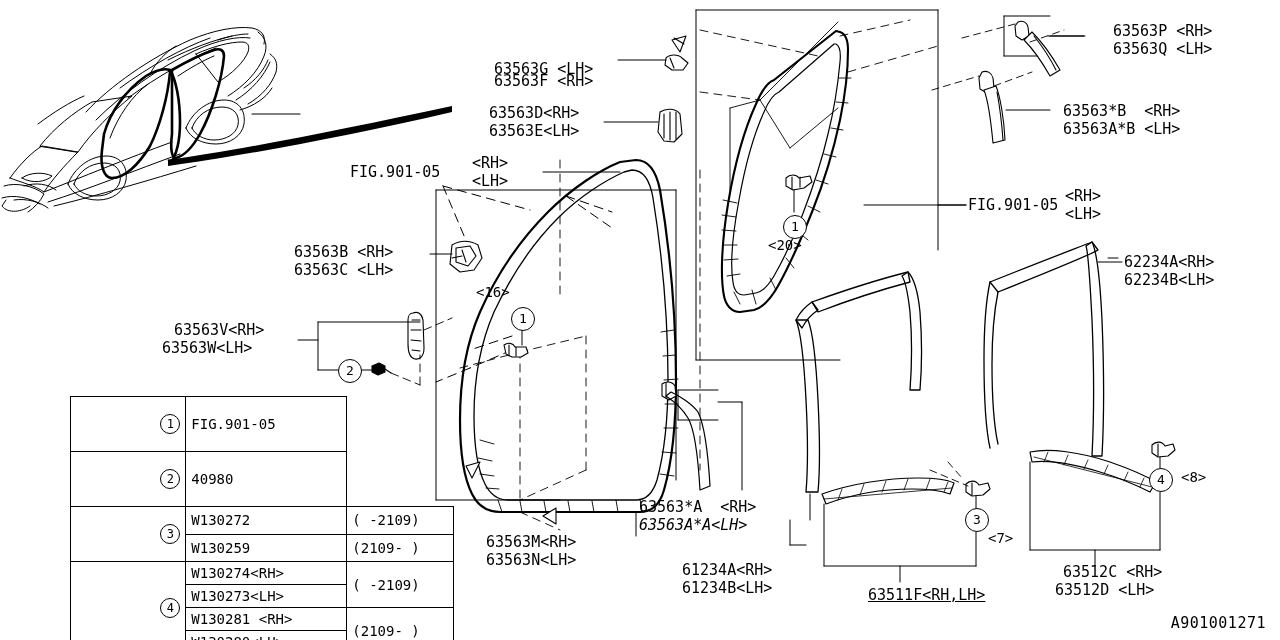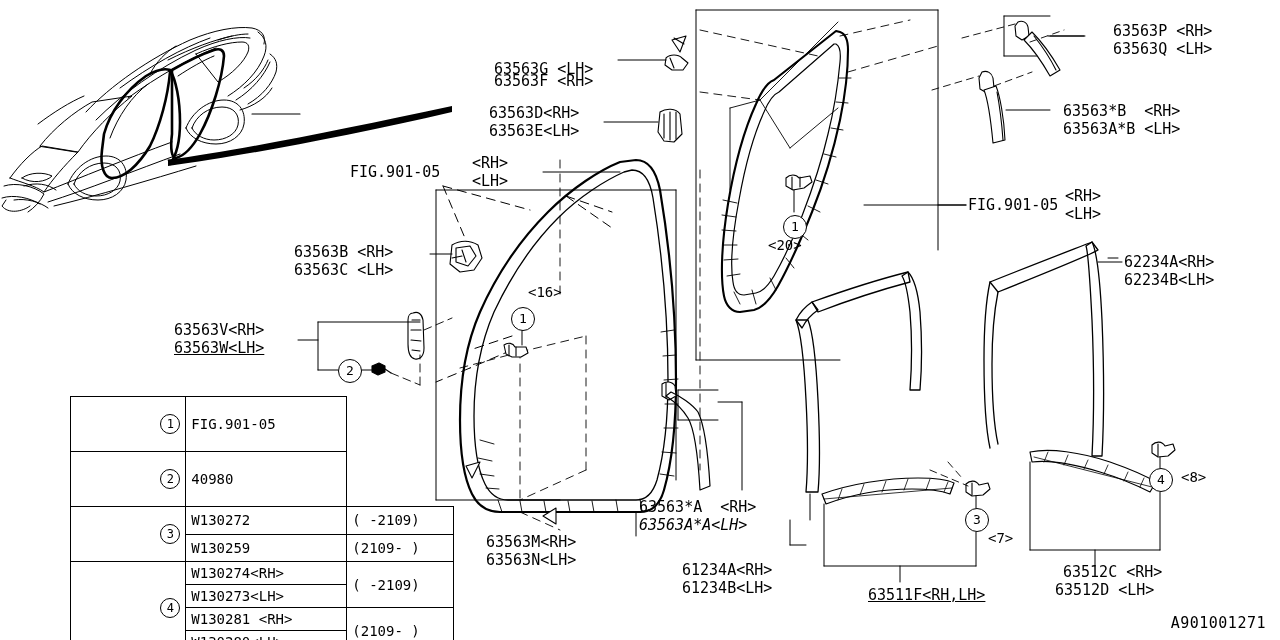--- a/index.html
+++ b/index.html
@@ -464,21 +464,21 @@
         <path d="M636 536 L 636 512"></path>
         <path d="M864 205 L 966 205"></path>
         <path d="M1098 262 L 1122 262"></path>
         <path d="M1048 36 L 1084 36"></path>
       </g>
 
     </g>
   </svg>
 
   <div class="cbadge" style="left:511px;top:307px;">1</div>
-  <div class="lbl sm" style="left:528px;top:284px;">&lt;16&gt;</div>
+  <div class="lbl sm" style="left:476px;top:284px;">&lt;16&gt;</div>
 
   <div class="cbadge" style="left:783px;top:215px;">1</div>
   <div class="lbl sm" style="left:768px;top:237px;text-align:center;">&lt;20&gt;</div>
 
   <div class="cbadge" style="left:338px;top:359px;">2</div>
 
   <div class="cbadge" style="left:965px;top:508px;">3</div>
   <div class="lbl sm" style="left:988px;top:530px;">&lt;7&gt;</div>
 
   <div class="cbadge" style="left:1149px;top:468px;">4</div>
@@ -491,21 +491,21 @@
   <div class="lbl" style="left:489px;top:122px;">63563E&lt;LH&gt;</div>
 
   <div class="lbl" style="left:350px;top:163px;">FIG.901-05</div>
   <div class="lbl" style="left:472px;top:154px;">&lt;RH&gt;</div>
   <div class="lbl" style="left:472px;top:172px;">&lt;LH&gt;</div>
 
   <div class="lbl" style="left:294px;top:243px;">63563B &lt;RH&gt;</div>
   <div class="lbl" style="left:294px;top:261px;">63563C &lt;LH&gt;</div>
 
   <div class="lbl" style="left:174px;top:321px;">63563V&lt;RH&gt;</div>
-  <div class="lbl" style="left:174px;top:339px;text-decoration:underline;">63563W&lt;LH&gt;</div>
+  <div class="lbl" style="left:162px;top:339px;">63563W&lt;LH&gt;</div>
 
   <div class="lbl" style="left:486px;top:533px;">63563M&lt;RH&gt;</div>
   <div class="lbl" style="left:486px;top:551px;">63563N&lt;LH&gt;</div>
 
   <div class="lbl" style="left:1113px;top:22px;">63563P &lt;RH&gt;</div>
   <div class="lbl" style="left:1113px;top:40px;">63563Q &lt;LH&gt;</div>
 
   <div class="lbl" style="left:1063px;top:102px;">63563*B  &lt;RH&gt;</div>
   <div class="lbl" style="left:1063px;top:120px;">63563A*B &lt;LH&gt;</div>
 

